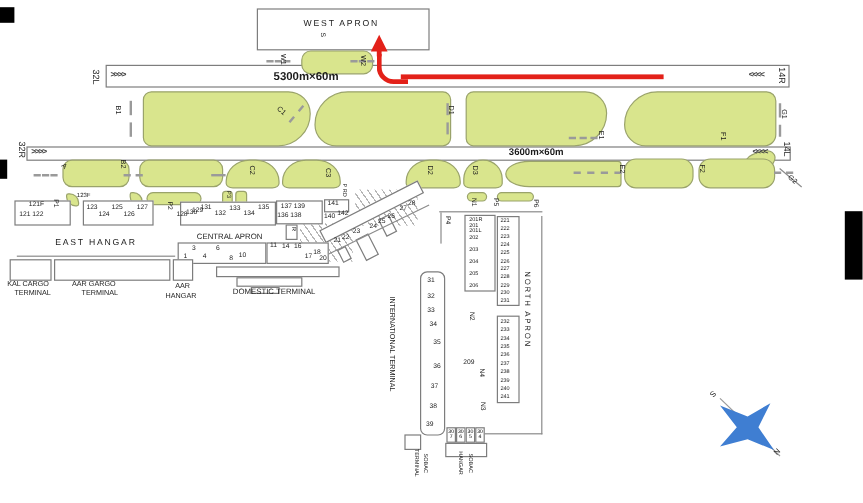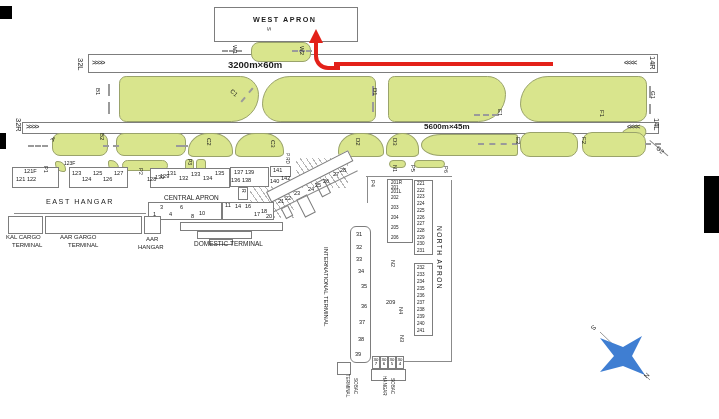--- a/index.html
+++ b/index.html
@@ -122,26 +122,26 @@
   <div style="position:absolute;left:309px;top:29px;width:0;height:0;border-left:7px solid transparent;border-right:7px solid transparent;border-bottom:14px solid #e32119"></div>
 
   <svg style="position:absolute;left:592px;top:320px" width="64" height="64" viewBox="0 0 64 64">
     <line x1="8" y1="12" x2="58" y2="60" stroke="#9a9a9a" stroke-width="1"></line>
     <polygon points="8,18 31,27 50,16 40,36 53,55 31,46 8,52 22,36" fill="#3f7ed2"></polygon>
   </svg>
 
   <div class="blk" style="left:0;top:6px;width:12px;height:13px"></div>
   <div class="blk" style="left:0;top:133px;width:6px;height:16px"></div>
   <div class="blk" style="left:704px;top:176px;width:15px;height:57px"></div>
-<div class="lbl t7 ls1" style="left: 253px; top: 16px; font-weight: bold;">WEST APRON</div>
+<div class="lbl t7 ls1" style="left: 253px; top: 16px;">WEST APRON</div>
     <div class="lbl v t55" style="left: 265px; top: 27px;">S</div>
     <div class="lbl v t6" style="left: 232px; top: 45px;">W1</div>
     <div class="lbl v t6" style="left: 299px; top: 46px;">W2</div>
-    <div class="lbl t9" style="left: 228px; top: 60px;">3200m×60m</div>
-    <div class="lbl t8b" style="left: 424px; top: 123px;">5600m×45m</div>
+    <div class="lbl t9" style="left: 228px; top: 60px;">5300m×60m</div>
+    <div class="lbl t8b" style="left: 424px; top: 123px;">3600m×60m</div>
     <div class="lbl v t75" style="left: 76px; top: 58px;">32L</div>
     <div class="lbl v t75" style="left: 648px; top: 56px;">14R</div>
     <div class="lbl v t75" style="left: 14px; top: 118px;">32R</div>
     <div class="lbl v t75" style="left: 652px; top: 118px;">14L</div>
     <div class="lbl chev" style="left: 92px; top: 59px;">&gt;&gt;&gt;&gt;</div>
     <div class="lbl chev" style="left: 624px; top: 59px;">&lt;&lt;&lt;&lt;</div>
     <div class="lbl chev" style="left: 26px; top: 123px;">&gt;&gt;&gt;&gt;</div>
     <div class="lbl chev" style="left: 627px; top: 123px;">&lt;&lt;&lt;&lt;</div>
     <div class="lbl v t6 rotm45" style="left: 50px; top: 137px;">A</div>
     <div class="lbl v t6" style="left: 95px; top: 88px;">B1</div>

